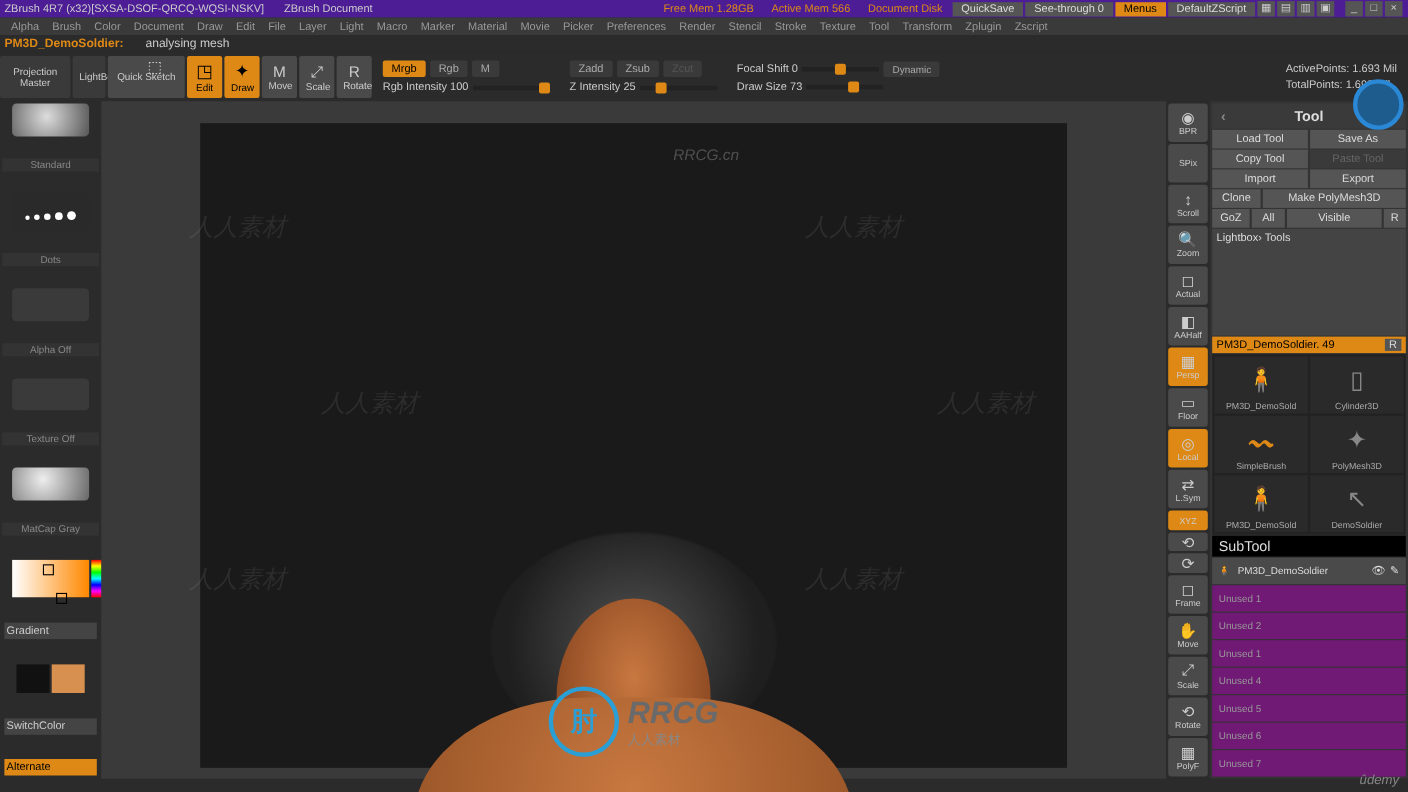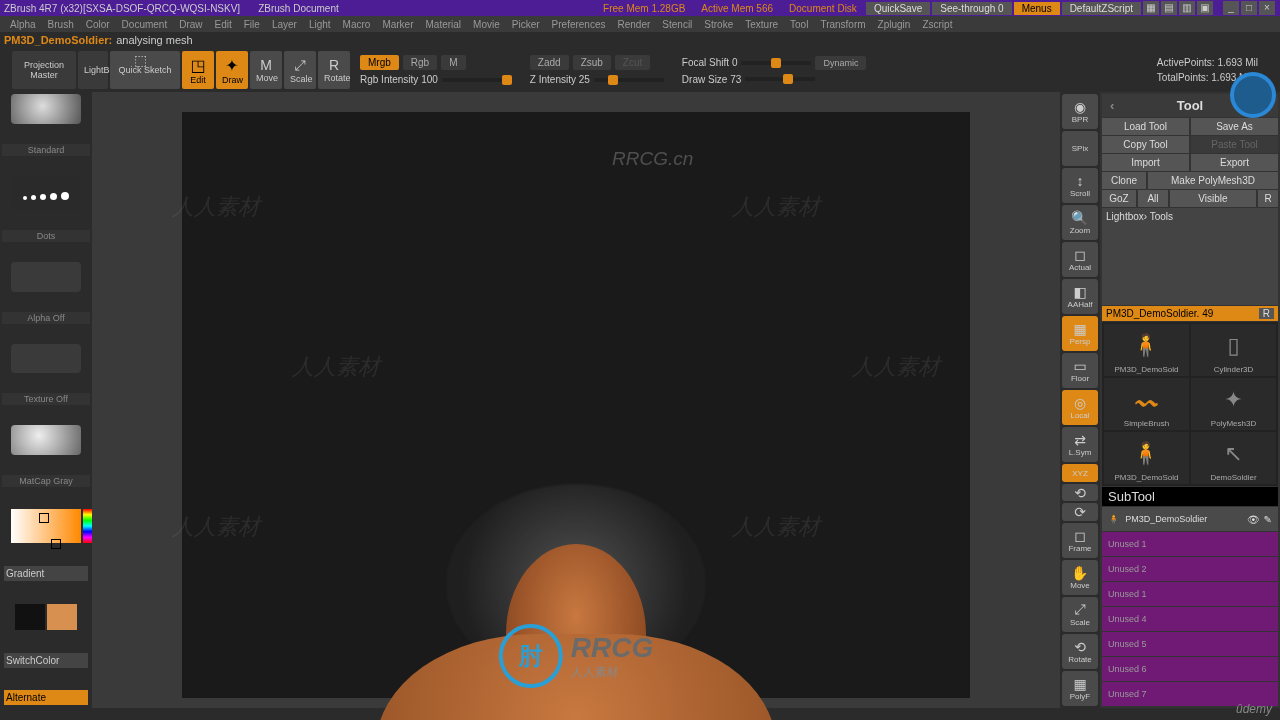--- a/index.html
+++ b/index.html
@@ -14,24 +14,24 @@
 .titlebar .btn.orange { background: #de8916; color: #000; }
 .titlebar .window-btn { width: 16px; height: 14px; background: #555; margin: 0 1px; text-align: center; line-height: 14px; }
 
 
 .menubar { height: 16px; background: #3a3a3a; display: flex; align-items: center; padding: 0 4px; }
 .menubar .menu-item { color: #999; padding: 0 6px; font-size: 10px; cursor: pointer; }
 
 
 .status-line { height: 16px; background: #2b2b2b; display: flex; align-items: center; padding: 0 4px; font-size: 11px; }
 .status-line .doc-name { color: #de8916; font-weight: bold; }
-.status-line .status-msg { color: #ccc; margin-left: 4px; }
-
-
-.top-toolbar { height: 44px; background: #2b2b2b; display: flex; align-items: center; padding: 2px 12px; gap: 2px; }
+.status-line .status-msg { color: #ccc; margin-left: 20px; }
+
+
+.top-toolbar { height: 44px; background: #2b2b2b; display: flex; align-items: center; padding: 2px 0; gap: 2px; }
 .top-toolbar .tool-btn { background: #4a4a4a; color: #ccc; padding: 4px 6px; text-align: center; font-size: 9px; height: 38px; display: flex; flex-direction: column; justify-content: center; border-radius: 2px; }
 .top-toolbar .tool-btn.dark { background: #3a3a3a; }
 .top-toolbar .tool-btn.orange { background: #de8916; color: #000; }
 .top-toolbar .slider-group { display: flex; flex-direction: column; gap: 4px; padding: 0 8px; }
 .top-toolbar .slider-row { display: flex; align-items: center; gap: 4px; font-size: 10px; }
 .top-toolbar .mode-btn { background: #3a3a3a; color: #aaa; padding: 2px 8px; font-size: 10px; border-radius: 2px; }
 .top-toolbar .mode-btn.orange { background: #de8916; color: #000; }
 .slider-track { width: 70px; height: 4px; background: #222; position: relative; }
 .slider-handle { position: absolute; width: 10px; height: 10px; background: #de8916; top: -3px; border-radius: 2px; }
 
@@ -258,21 +258,21 @@
   </div>
 
   <div class="viewport">
     <div class="canvas-bg">
       <div class="figure-placeholder">
         <div class="hair-shape"></div>
         <div class="head-shape"></div>
         <div class="torso"></div>
       </div>
     </div>
-    <div class="watermark" style="top:56px; left:520px; color:rgba(200,200,200,0.3); font-size:19px">RRCG.cn</div>
+    <div class="watermark" style="top:40px; left:520px; color:rgba(200,200,200,0.3); font-size:14px">RRCG.cn</div>
     <div class="watermark" style="top:100px; left:80px">人人素材</div>
     <div class="watermark" style="top:100px; left:640px">人人素材</div>
     <div class="watermark" style="top:260px; left:200px">人人素材</div>
     <div class="watermark" style="top:260px; left:760px">人人素材</div>
     <div class="watermark" style="top:420px; left:80px">人人素材</div>
     <div class="watermark" style="top:420px; left:640px">人人素材</div>
     <div class="center-logo">
       <div class="logo-circle">肘</div>
       <div>
         <div class="logo-text">RRCG</div>

